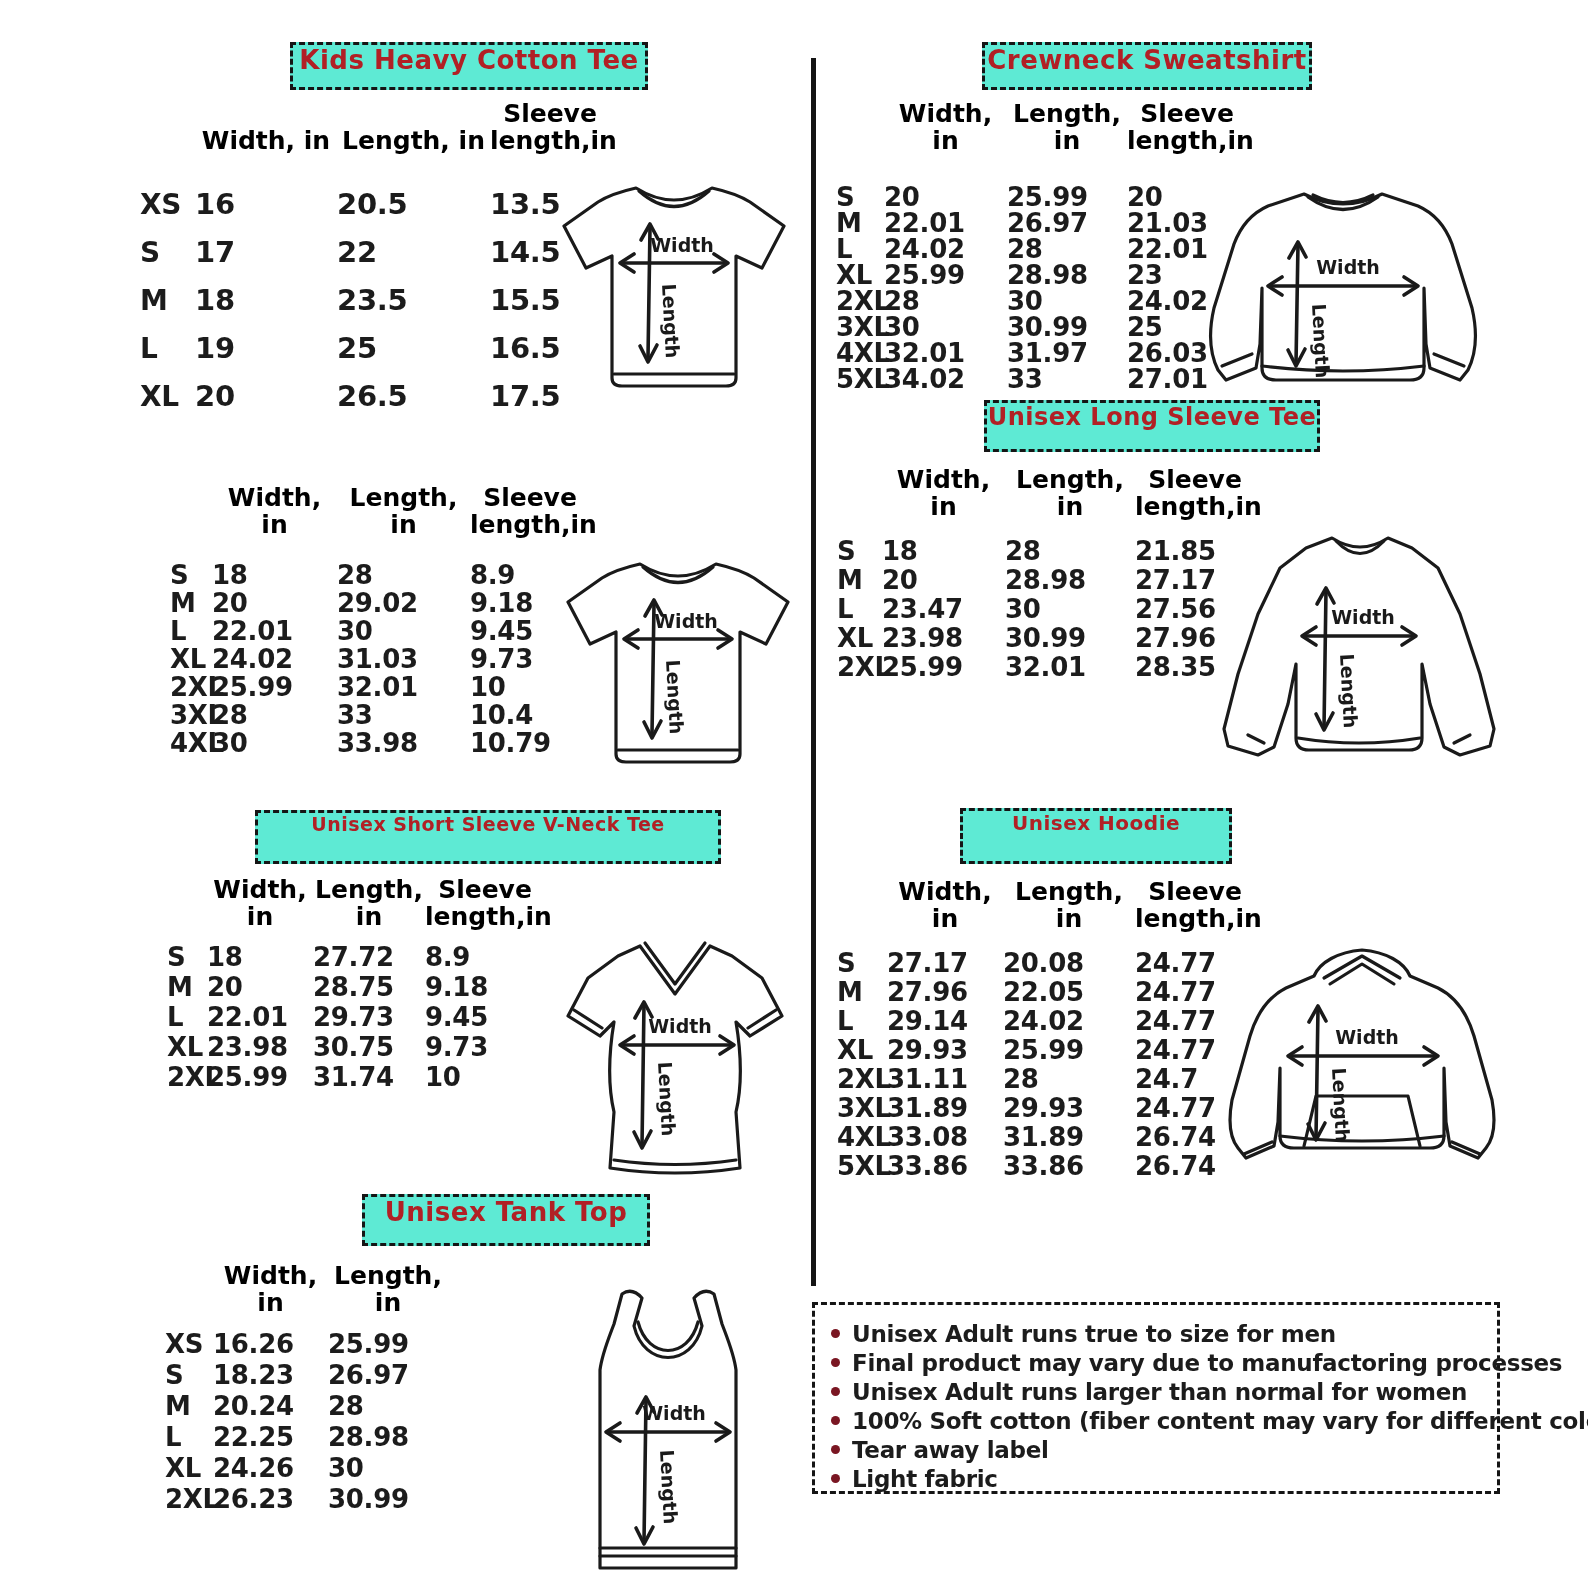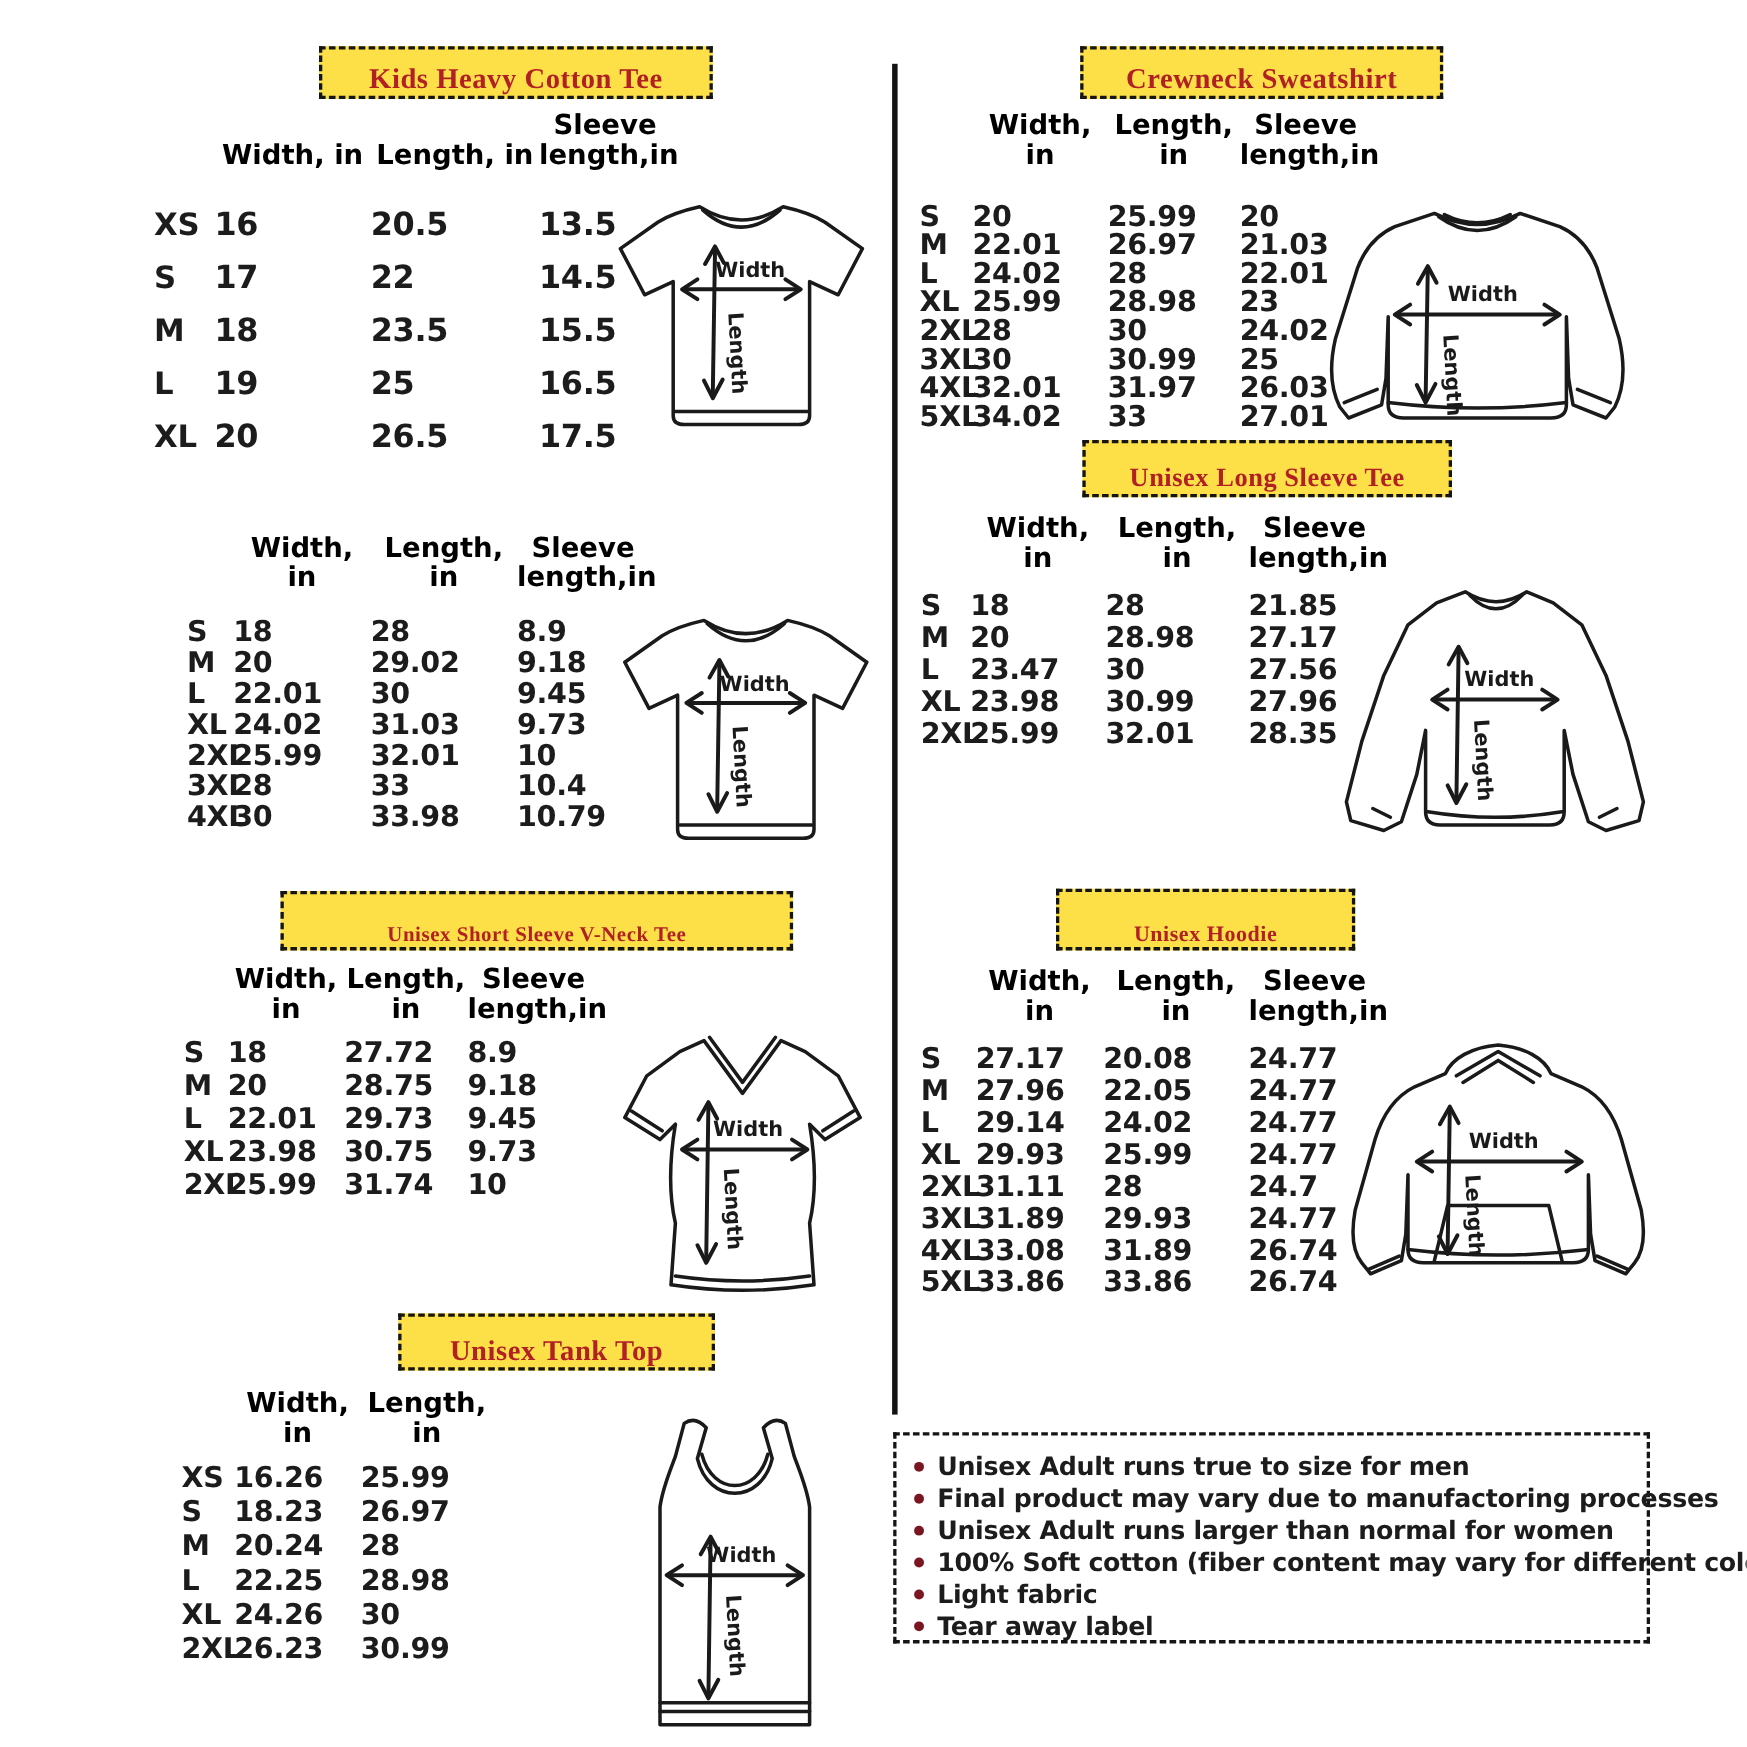--- a/index.html
+++ b/index.html
@@ -3,23 +3,22 @@
 <meta charset="utf-8">
 <style>
   html,body{margin:0;padding:0;background:#ffffff;}
   #canvas{
     position:relative;width:1588px;height:1588px;background:#ffffff;
     font-family:"DejaVu Sans","Liberation Sans",sans-serif;color:#1c1c1c;overflow:hidden;
   }
   .divider{position:absolute;background:#141414;}
   .sec{position:absolute;}
   .titlebox{
-    position:absolute;border:3px dashed #151515;display:flex;align-items:flex-end;justify-content:center;
-    background:#fde047;
-    font-family:Liberation Serif, serif;
+    position:absolute;border:3px dashed #151515;display:flex;align-items:flex-start;justify-content:center;
+    background:#5eead4;
   }
   .title{font-weight:700;color:#b12025;white-space:nowrap;letter-spacing:.5px;}
   .thead,.trow{display:grid;grid-template-columns:var(--cols);}
   .thead{position:absolute;align-items:end;}
   .hcell{
     text-align:center;color:#000000;font-weight:700;font-size:25px;line-height:27px;white-space:pre-line;
   }
   .tbody{position:absolute;}
   .trow{height:var(--rh);align-items:center;}
   .tcell{font-weight:700;font-size:26px;white-space:nowrap;letter-spacing:-.3px;}
@@ -518,21 +517,21 @@
       <div class="note-line">
         <span class="note-dot"></span>
         <span class="note-text">Unisex Adult runs larger than normal for women</span>
       </div>
       <div class="note-line">
         <span class="note-dot"></span>
         <span class="note-text">100% Soft cotton (fiber content may vary for different colors)</span>
       </div>
       <div class="note-line">
         <span class="note-dot"></span>
-        <span class="note-text">Light fabric</span>
+        <span class="note-text">Tear away label</span>
       </div>
       <div class="note-line">
         <span class="note-dot"></span>
-        <span class="note-text">Tear away label</span>
+        <span class="note-text">Light fabric</span>
       </div>
     </div>
 
 </div>
 
 </body></html>

